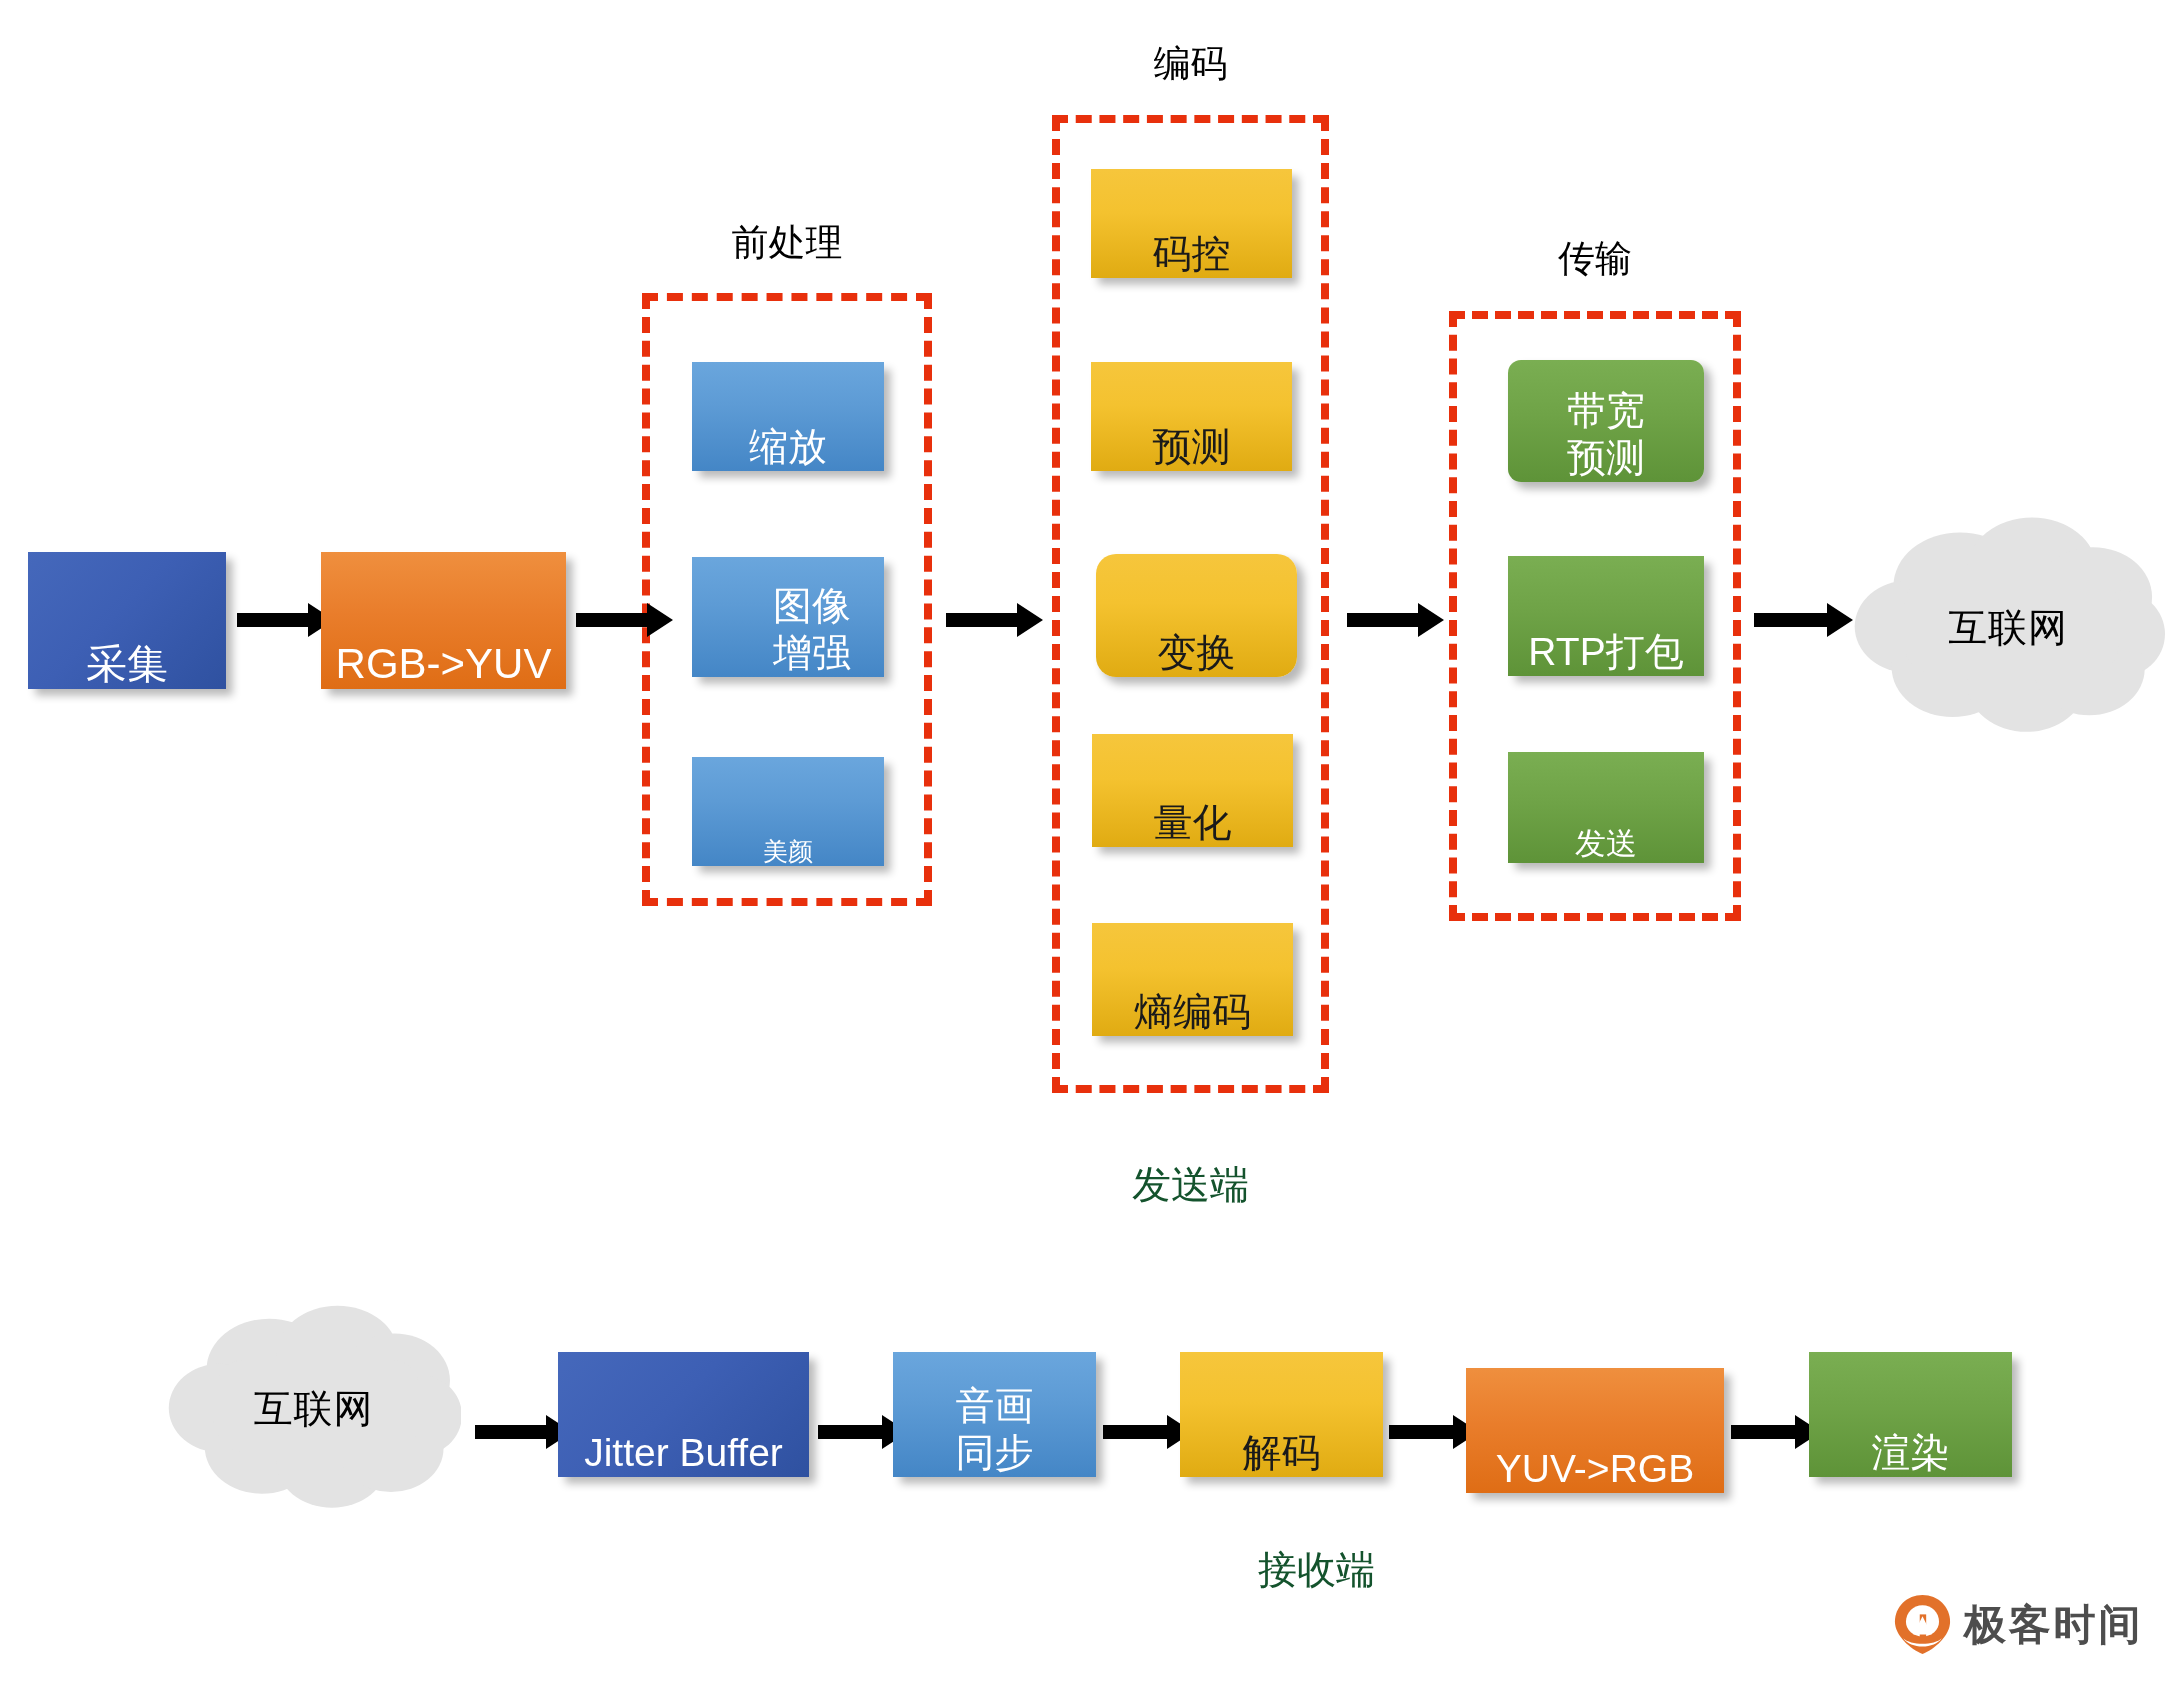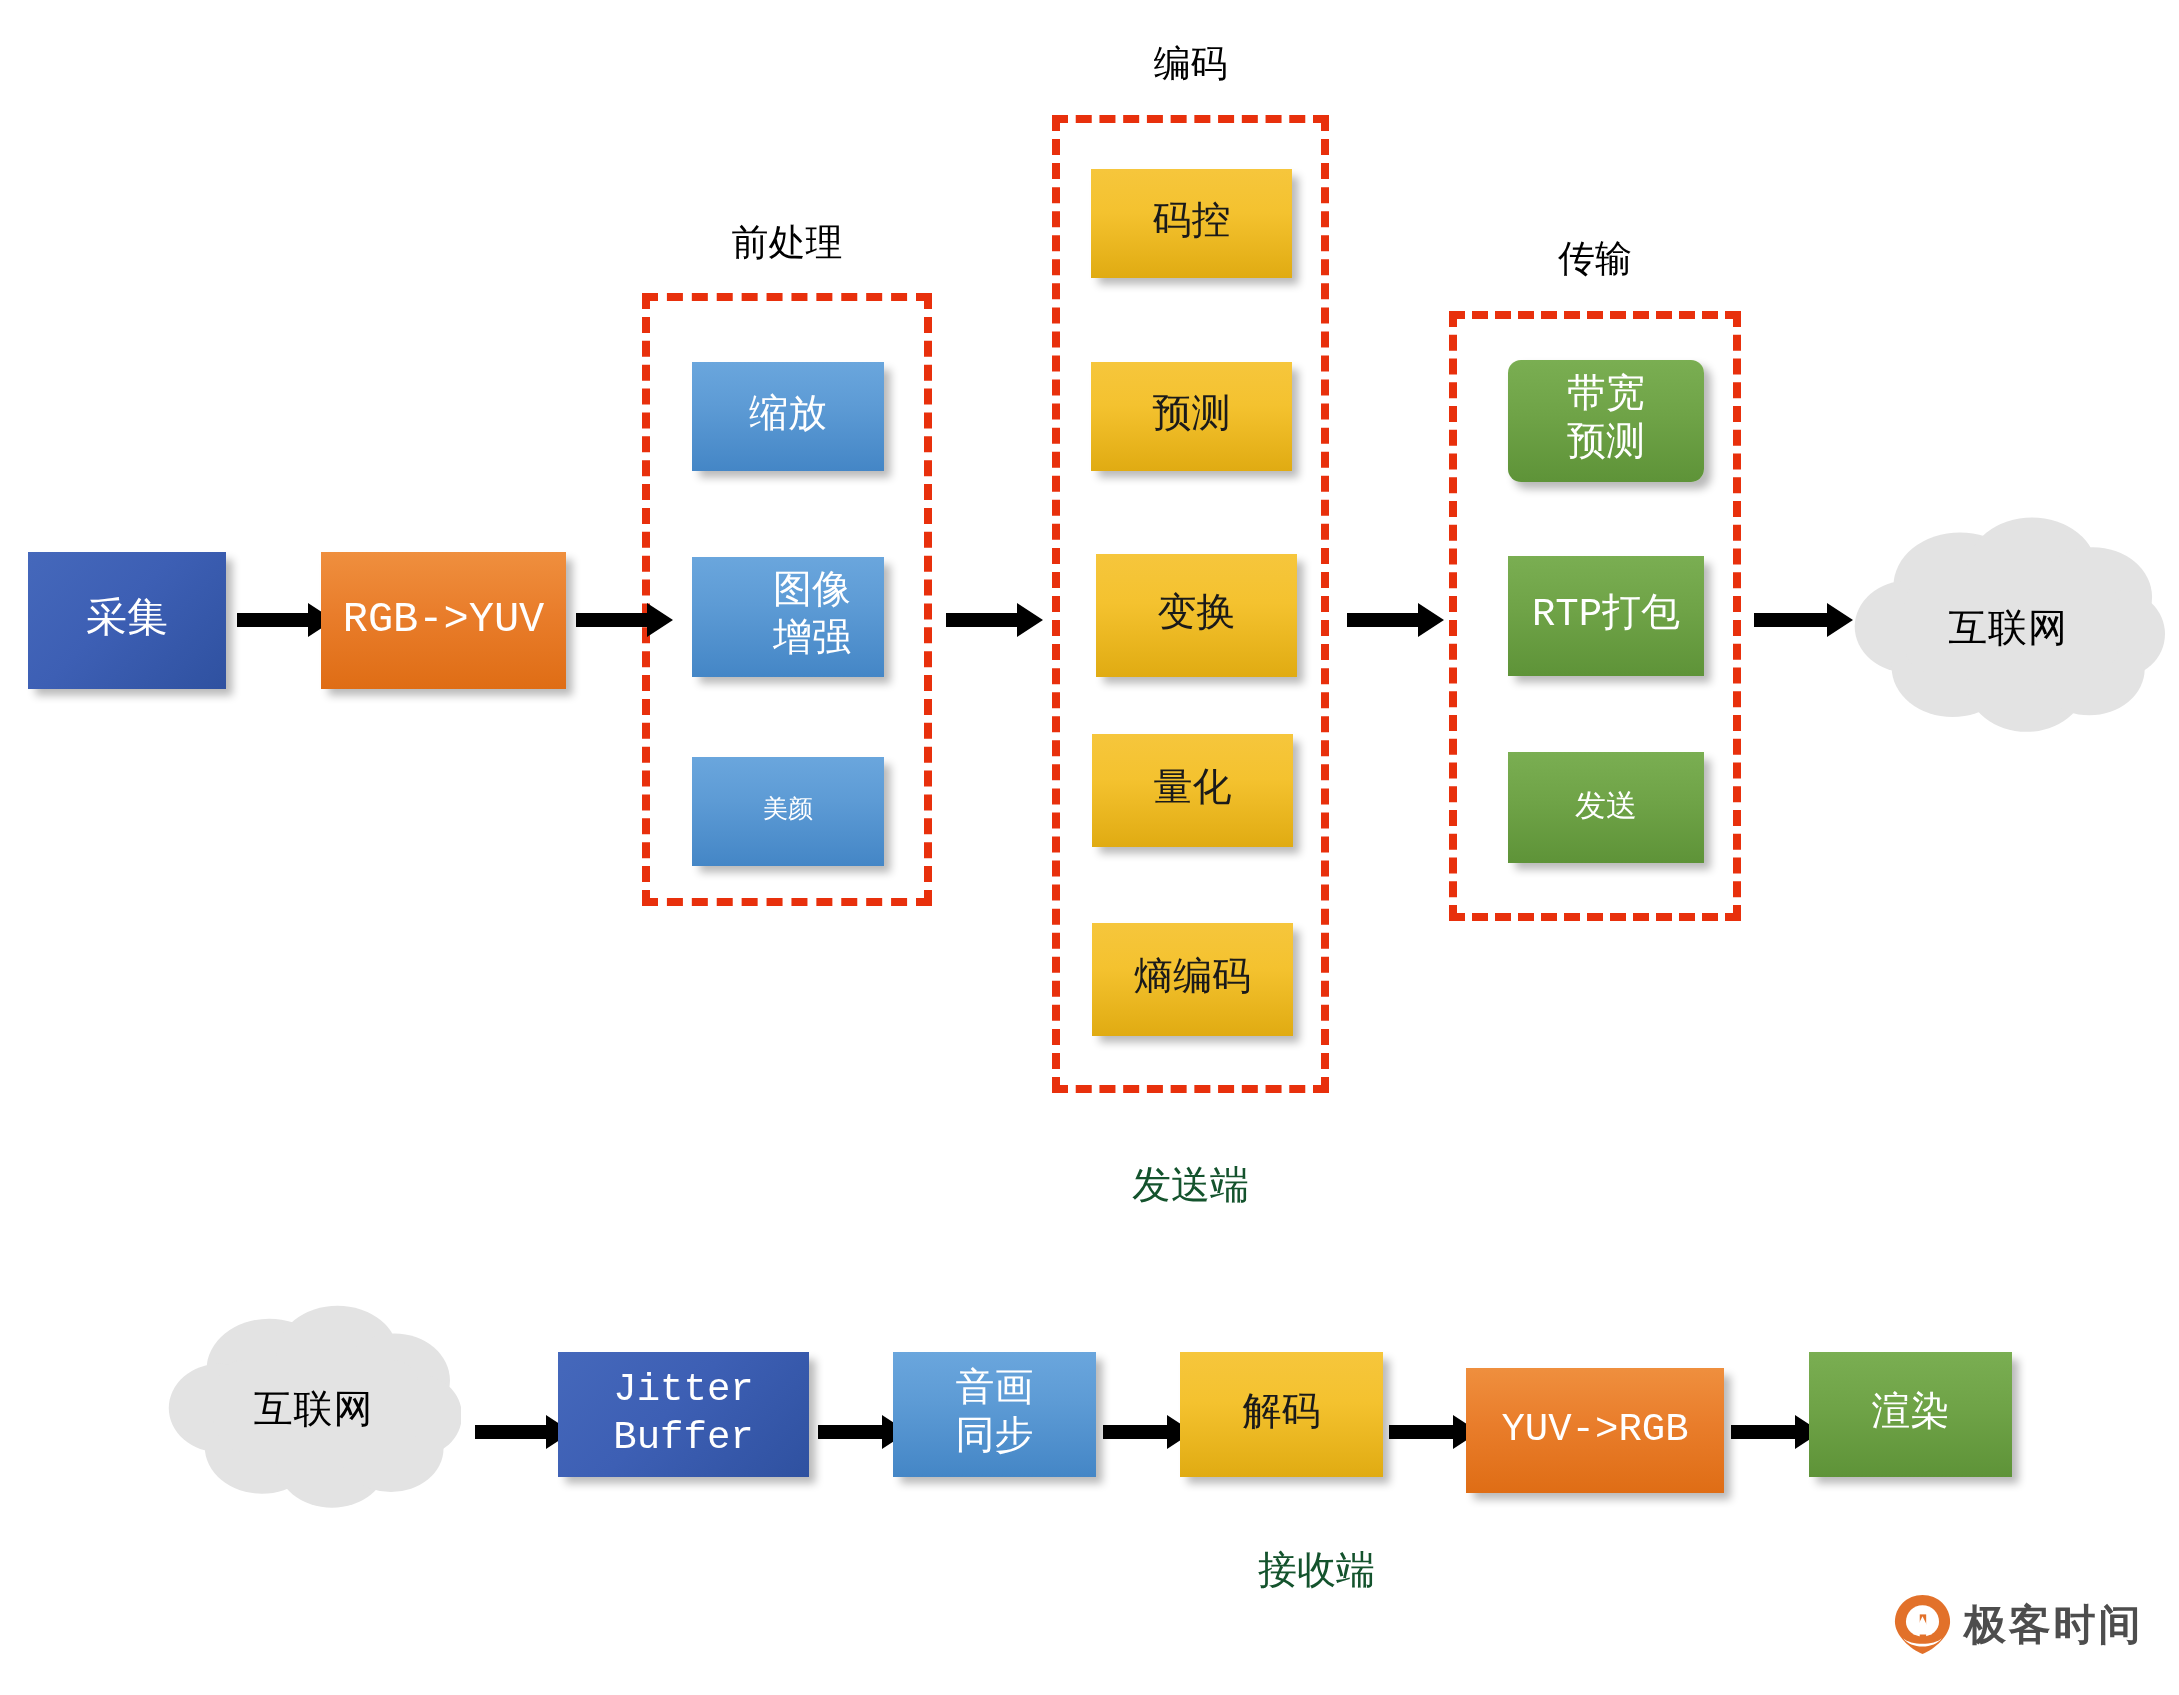--- a/index.html
+++ b/index.html
@@ -15,28 +15,27 @@
     width: 2180px;
     height: 1695px;
     background: #ffffff;
     overflow: hidden;
   }
 
   
   .node {
     position: absolute;
     display: flex;
-    align-items: center;
+    align-items: flex-end;
     justify-content: center;
     text-align: center;
     line-height: 1.22;
     box-shadow: 6.5px 6.5px 8.3px rgba(0,0,0,0.28);
     box-sizing: border-box;
     white-space: pre-line;
-    font-family: Liberation Mono, monospace;
   }
   .node .lbl { display: block; width: 100%; }
 
   .n-darkblue {
     background: linear-gradient(135deg, #4568bb 0%, #3d5fb4 45%, #2f51a0 100%);
     color: #ffffff;
   }
   .n-lightblue {
     background: linear-gradient(180deg, #6aa6dd 0%, #5d9bd5 40%, #4486c6 100%);
     color: #ffffff;
@@ -180,21 +179,21 @@
     <div class="shaft" style="width:74px;"></div>
     <div class="head" style="left:71px;"></div>
   </div>
 
   <div class="node n-gold" style="left:1091px; top:169px; width:201px; height:109px; font-size:39px;">
     <span class="lbl">码控</span>
   </div>
   <div class="node n-gold" style="left:1091px; top:362px; width:201px; height:109px; font-size:39px;">
     <span class="lbl">预测</span>
   </div>
-  <div class="node n-gold" style="left:1096px; top:554px; width:201px; height:123px; font-size:39px;">
+  <div class="node n-gold" style="left:1096px; top:554px; width:201px; height:123px; font-size:39px;border-radius:20px;">
     <span class="lbl">变换</span>
   </div>
   <div class="node n-gold" style="left:1092px; top:734px; width:201px; height:113px; font-size:39px;">
     <span class="lbl">量化</span>
   </div>
   <div class="node n-gold" style="left:1092px; top:923px; width:201px; height:113px; font-size:39px;">
     <span class="lbl">熵编码</span>
   </div>
 
   <div class="arrow" style="left:1347px; top:620px; width:97px;">

